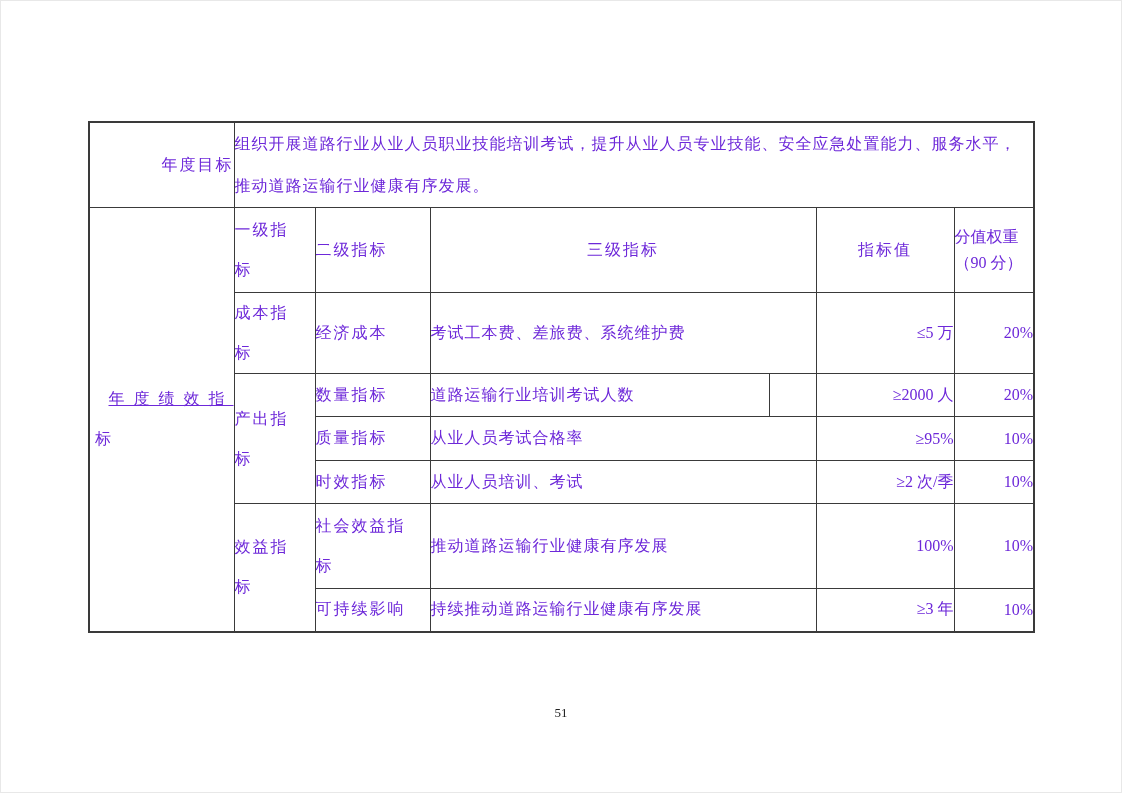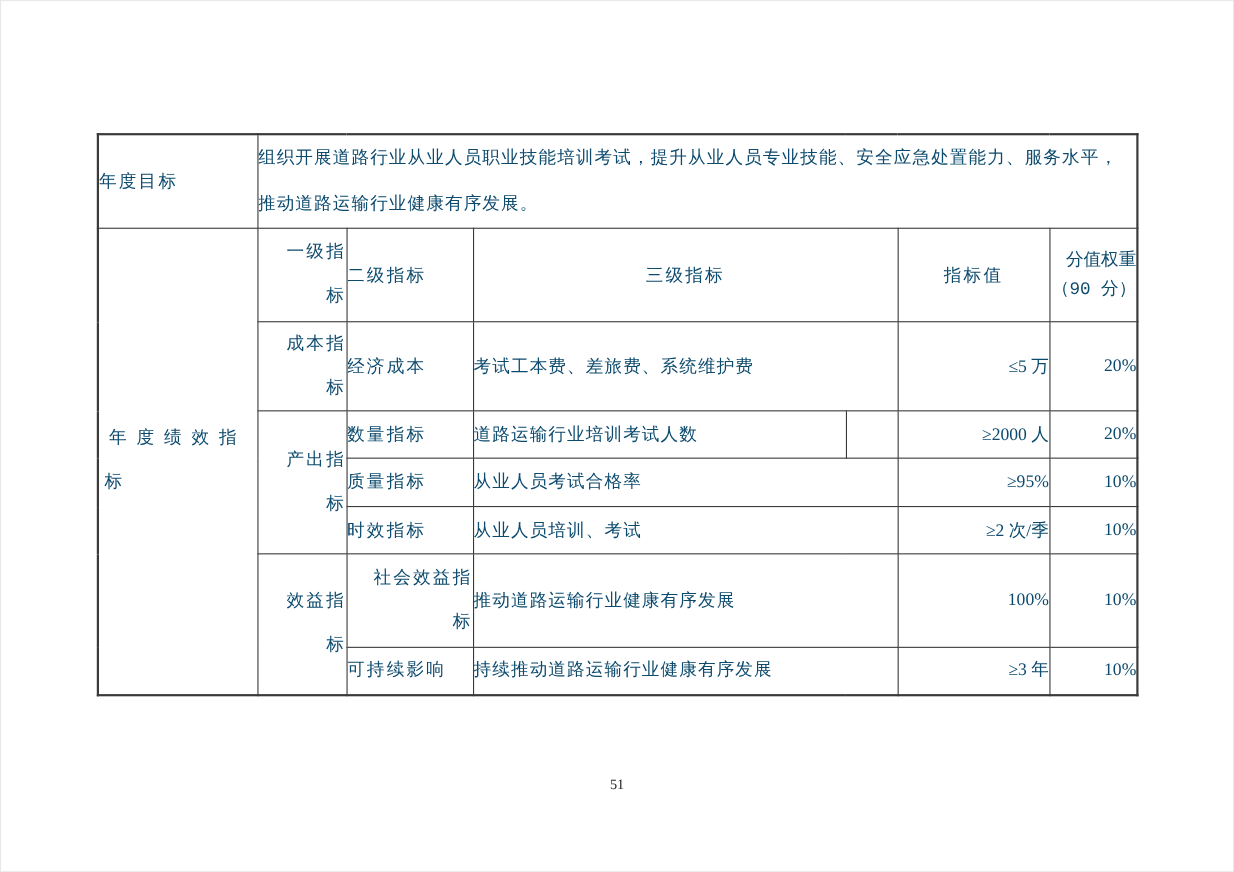--- a/index.html
+++ b/index.html
@@ -16,37 +16,37 @@
   table.perf{
     position:absolute;left:87px;top:120px;
     border-collapse:collapse;table-layout:fixed;
     border:2px solid #3a3a3a;
   }
   table.perf td{
     border:1px solid #3a3a3a;
     padding:0;
     vertical-align:middle;
     font-size:16px;
-    color:#0c4a6e;
+    color:#6d28d9;
     overflow:hidden;
   }
   .c{text-align:center;}
-  .goal-label{text-align:left;letter-spacing:2px;}
+  .goal-label{text-align:right;letter-spacing:2px;}
   .goal-text{line-height:42px;padding-left:9px;letter-spacing:1px;text-align:left;}
-  .two-line div{line-height:40px;text-align:right;letter-spacing:2px;}
+  .two-line div{line-height:40px;text-align:left;letter-spacing:2px;}
   .big-label div{line-height:40px;}
-  .big-label .spread{text-align:left;letter-spacing:9px;padding-left:9px;}
+  .big-label .spread{text-align:right;letter-spacing:9px;padding-left:9px;text-decoration:underline;}
   .big-label .left2{text-align:left;padding-left:5px;}
   .lvl2{text-align:left;letter-spacing:2px;}
   .lvl3{text-align:left;padding-left:8px;letter-spacing:1px;}
   .small{font-size:14px;}
   .val{text-align:right;padding-left:8px;font-size:17px;}
   .pct{text-align:right;font-size:13px;margin-top:36px;}
   .weight-head{font-size:13px;}
-  .weight-head div{line-height:26px;text-align:right;font-family:Liberation Mono, monospace;}
+  .weight-head div{line-height:26px;text-align:left;}
   .page-num{
     position:absolute;left:0;right:0;top:704px;
     text-align:center;font-size:13px;color:#222222;
   }
 </style>
 </head>
 <body>
 
 <div class="page">
 

